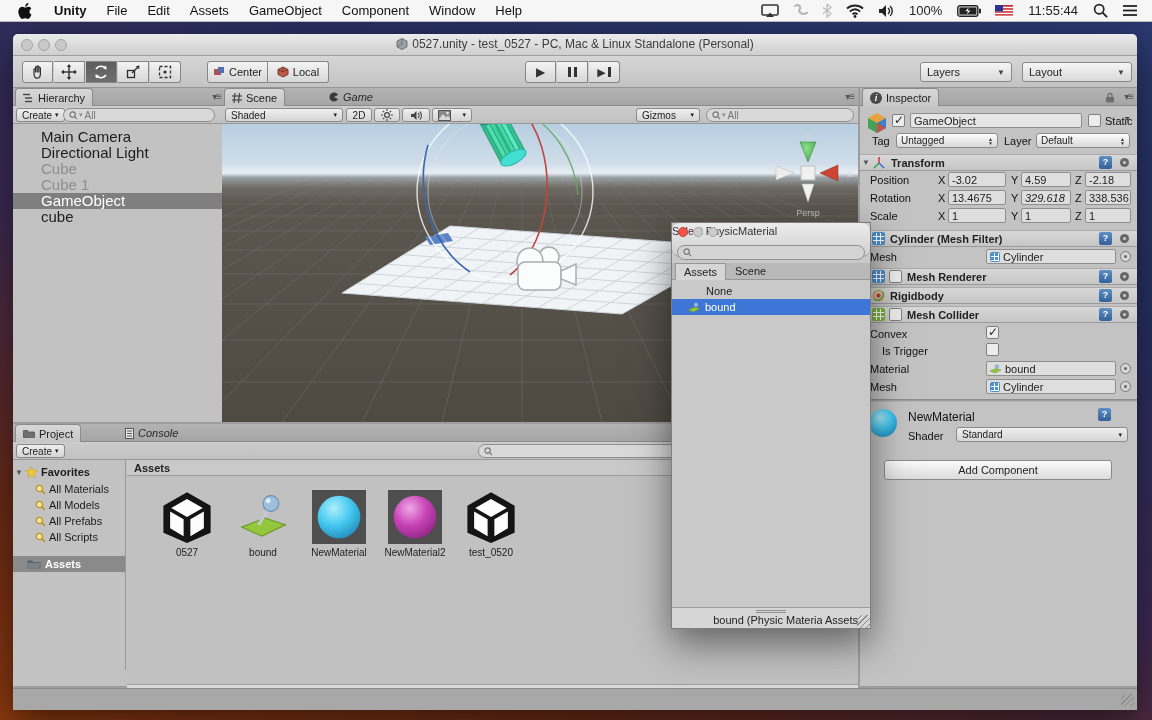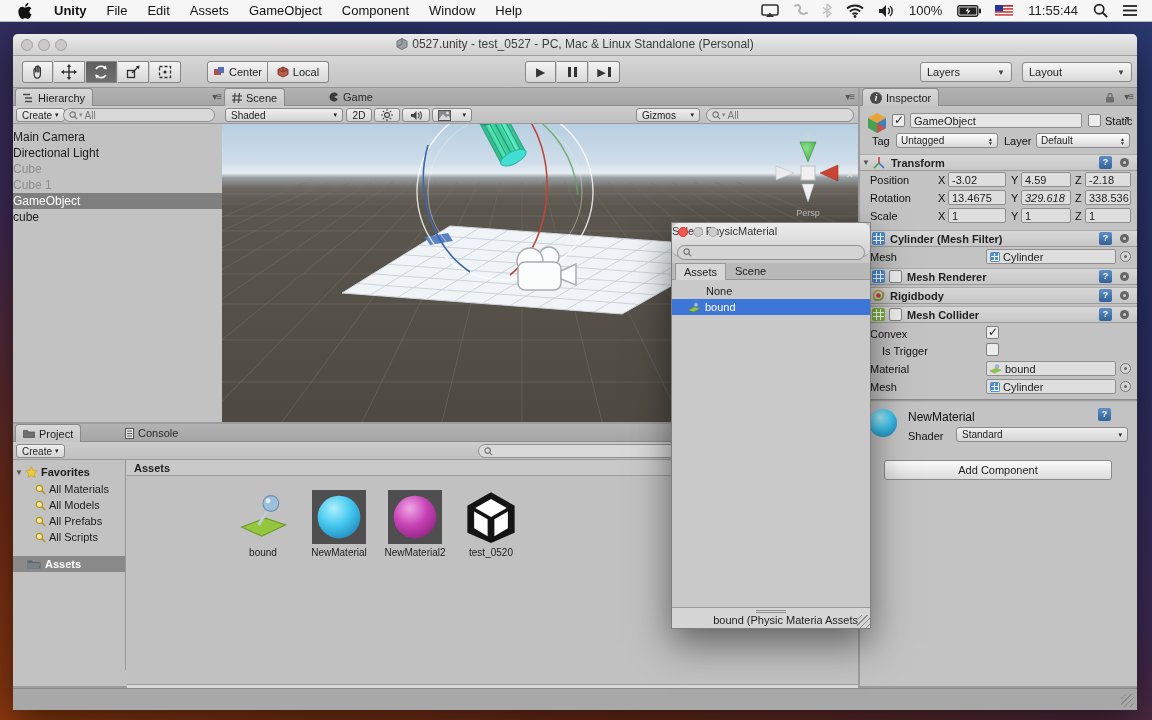--- a/index.html
+++ b/index.html
@@ -25,27 +25,27 @@
   
   #toolbar{position:absolute;left:0;top:22px;width:100%;height:32px;background:linear-gradient(#d6d6d6,#c3c3c3);border-bottom:1px solid #969696;}
   .tbtn{position:absolute;top:5px;height:22px;background:linear-gradient(#f4f4f4,#d7d7d7);border:1px solid #868686;display:flex;align-items:center;justify-content:center;font-size:11px;color:#222;}
   .seg-l{border-radius:3px 0 0 3px;} .seg-m{border-left:none;} .seg-r{border-left:none;border-radius:0 3px 3px 0;}
   .tbtn.active{background:linear-gradient(#5e5e5e,#6e6e6e);color:#fff;}
   .drop{position:absolute;top:6px;height:20px;background:linear-gradient(#f6f6f6,#d9d9d9);border:1px solid #8a8a8a;border-radius:3px;display:flex;align-items:center;padding:0 6px;font-size:11px;}
   .drop .arr{margin-left:auto;font-size:8px;color:#444;}
   
   .tabrow{position:absolute;height:18px;background:linear-gradient(#b3b3b3,#a5a5a5);border-bottom:1px solid #8b8b8b;}
   .ptab{position:absolute;top:0;height:18px;display:flex;align-items:center;padding:0 7px;font-size:11px;color:#1d1d1d;background:linear-gradient(#d8d8d8,#c6c6c6);border:1px solid #8b8b8b;border-bottom:none;border-radius:4px 4px 0 0;}
-  .ptab.ghost{background:none;border:none;color:#2a2a2a;}
+  .ptab.ghost{background:none;border:none;color:#2a2a2a;font-style:italic;}
   .pmenu{position:absolute;right:4px;top:3px;font-size:10px;color:#555;letter-spacing:-1px;}
   .minibar{position:absolute;height:18px;background:linear-gradient(#cdcdcd,#c0c0c0);border-bottom:1px solid #999;}
   .createbtn{position:absolute;left:3px;top:2px;height:14px;padding:0 5px;background:linear-gradient(#efefef,#d5d5d5);border:1px solid #8a8a8a;border-radius:3px;display:flex;align-items:center;font-size:10px;}
   .searchpill{position:absolute;top:2px;height:14px;background:#d9d9d9;border:1px solid #8f8f8f;border-radius:8px;display:flex;align-items:center;padding:0 5px;color:#777;font-size:10px;}
   .panelbg{position:absolute;background:#c2c2c2;}
-  .hrow{position:absolute;left:0;width:100%;height:16px;line-height:16px;font-size:12px;color:#1c1c1c;}
+  .hrow{position:absolute;left:0;width:100%;height:16px;line-height:16px;padding-left:28px;font-size:15px;color:#1c1c1c;}
   .hrow.dim{color:#8e8e8e;}
   .hrow.sel{background:#7f7f7f;color:#fff;}
   
   .ins-lbl{position:absolute;font-size:11px;color:#111;}
   .field{position:absolute;height:15px;background:#dedede;border:1px solid #8e8e8e;border-radius:2px;font-size:11px;display:flex;align-items:center;padding:0 3px;overflow:hidden;white-space:nowrap;}
   .comphdr{position:absolute;left:0;width:100%;height:17px;background:linear-gradient(#d8d8d8,#c6c6c6);border-top:1px solid #ababab;border-bottom:1px solid #9a9a9a;font-weight:bold;font-size:11px;display:flex;align-items:center;}
   .fold{width:12px;text-align:center;font-size:8px;color:#555;}
   .chk{position:absolute;width:13px;height:13px;background:#ececec;border:1px solid #7f7f7f;border-radius:2px;}
   .chk.on::after{content:"✓";position:absolute;left:1px;top:-2px;font-size:12px;font-weight:bold;color:#222;}
   .picker{position:absolute;width:11px;height:11px;border:1px solid #777;border-radius:50%;background:#d5d5d5;}
@@ -564,20 +564,29 @@
             <path d="M0.5 1.5 h4.5 l1 1.5 h7.5 v6.5 h-13 Z" fill="#5d6468" stroke="#3b4periode044" stroke-width="0.6"></path>
             <path d="M0.5 4 h13 l-1.5 5.5 h-11.5 Z" fill="#78828a"></path>
           </svg>
         <span>Assets</span>
         </div>
     </div>
 
     <div class="abs" style="left:114px;top:36px;width:731px;height:242px;background:#c1c1c1;">
       <div class="abs" style="left:0;top:0;width:100%;height:16px;background:#c9c9c9;border-bottom:1px solid #9c9c9c;font-weight:bold;padding-left:7px;line-height:16px;">Assets</div>
 
+      <div class="assetcell" style="left:24px;top:30px;">
+        <svg width="54" height="54" viewBox="0 0 48 48" style="margin:0 auto;">
+          <path d="M24 2 L45 14 V38 L24 47 L3 38 V14 Z" fill="#141414"></path>
+          <polygon points="24,8 38,16 24,24 10,16" fill="#fdfdfd"></polygon>
+          <polygon points="9,19 21,26 21,41 9,34" fill="#fdfdfd"></polygon>
+          <polygon points="39,19 27,26 27,41 39,34" fill="#fdfdfd"></polygon>
+        </svg>
+        <div class="lbl">0527</div>
+        </div>
 
       <div class="assetcell" style="left:100px;top:30px;">
         <svg width="54" height="54" viewBox="0 0 48 48" style="margin:0 auto;">
           <polygon points="5,33 26,25 44,31 23,41" fill="#95c73e" stroke="#6f9c2b"></polygon>
           <line x1="29" y1="17" x2="20" y2="31" stroke="#c3cbd2" stroke-width="2.5"></line>
           <circle cx="31" cy="12" r="7" fill="#9fc0dd" stroke="#6c8fb0"></circle>
           <circle cx="28.5" cy="9.5" r="2.2" fill="#e3eef7"></circle>
         </svg>
         <div class="lbl">bound</div>
         </div>

